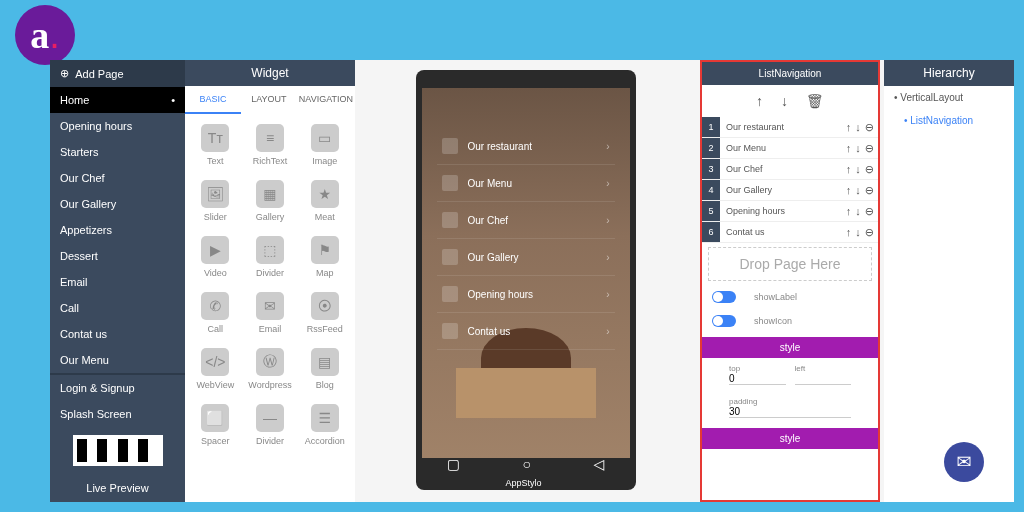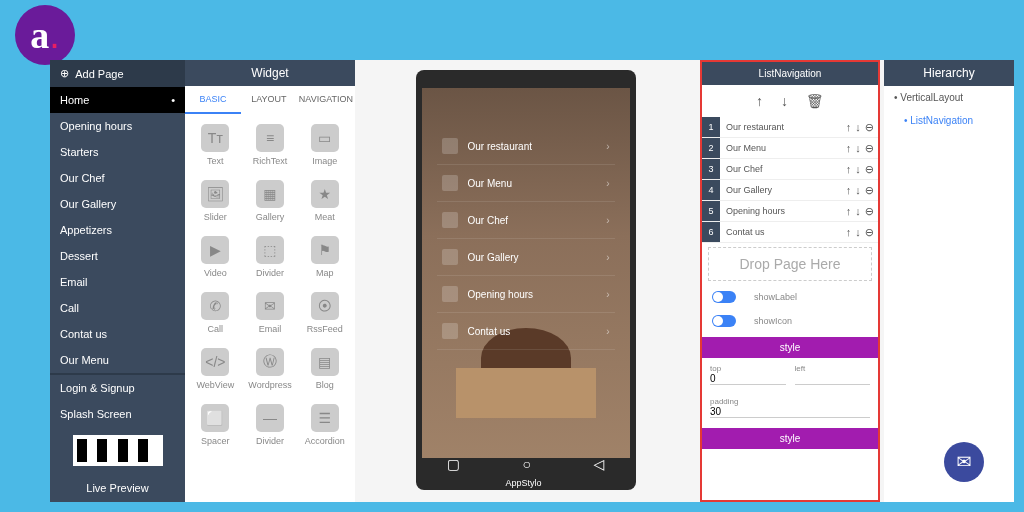--- a/index.html
+++ b/index.html
@@ -44,21 +44,21 @@
 .props-rows { }
 .props-row { display: flex; align-items: center; border-bottom: 1px solid #eee; }
 .props-num { width: 18px; background: #3b4a5e; color: #fff; text-align: center; padding: 5px 0; font-size: 9px; }
 .props-label { flex: 1; padding: 0 6px; font-size: 9px; color: #555; }
 .props-ctrl { display: flex; gap: 4px; padding: 0 4px; font-size: 11px; color: #555; }
 .drop-zone { padding: 8px; text-align: center; color: #aaa; border: 1px dashed #ccc; margin: 4px 6px; font-size: 14px; }
 .toggle-row { display: flex; align-items: center; gap: 18px; padding: 6px 10px; font-size: 9px; color: #888; }
 .toggle { width: 24px; height: 12px; background: #3b82f6; border-radius: 6px; position: relative; }
 .toggle::after { content: ""; position: absolute; width: 10px; height: 10px; background: #fff; border-radius: 50%; top: 1px; left: 1px; }
 .section-head { background: #a21caf; color: #fff; text-align: center; padding: 5px; font-size: 10px; margin-top: 4px; }
-.style-fields { display: flex; gap: 9px; padding: 6px 8px; font-size: 8px; color: #888; }
+.style-fields { display: flex; gap: 9px; padding: 6px 27px; font-size: 8px; color: #888; }
 .style-fields div { flex: 1; }
 .style-fields input { width: 100%; border: none; border-bottom: 1px solid #ccc; font-size: 10px; }
 .hierarchy { width: 130px; background: #fff; font-size: 10px; }
 .hier-item { padding: 6px 10px; color: #555; }
 .hier-item.link { color: #3b82f6; padding-left: 20px; }
 .fab { position: absolute; bottom: 30px; right: 40px; width: 40px; height: 40px; background: #3b4a9e; border-radius: 50%; display: flex; align-items: center; justify-content: center; color: #fff; font-size: 18px; }
 </style>
 </head>
 <body>
 

